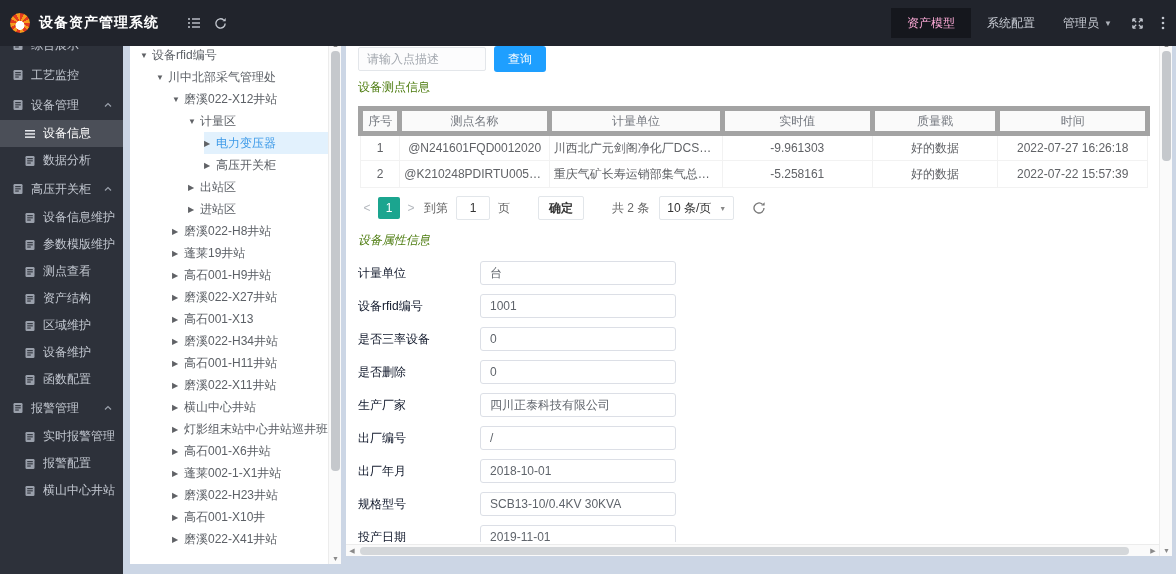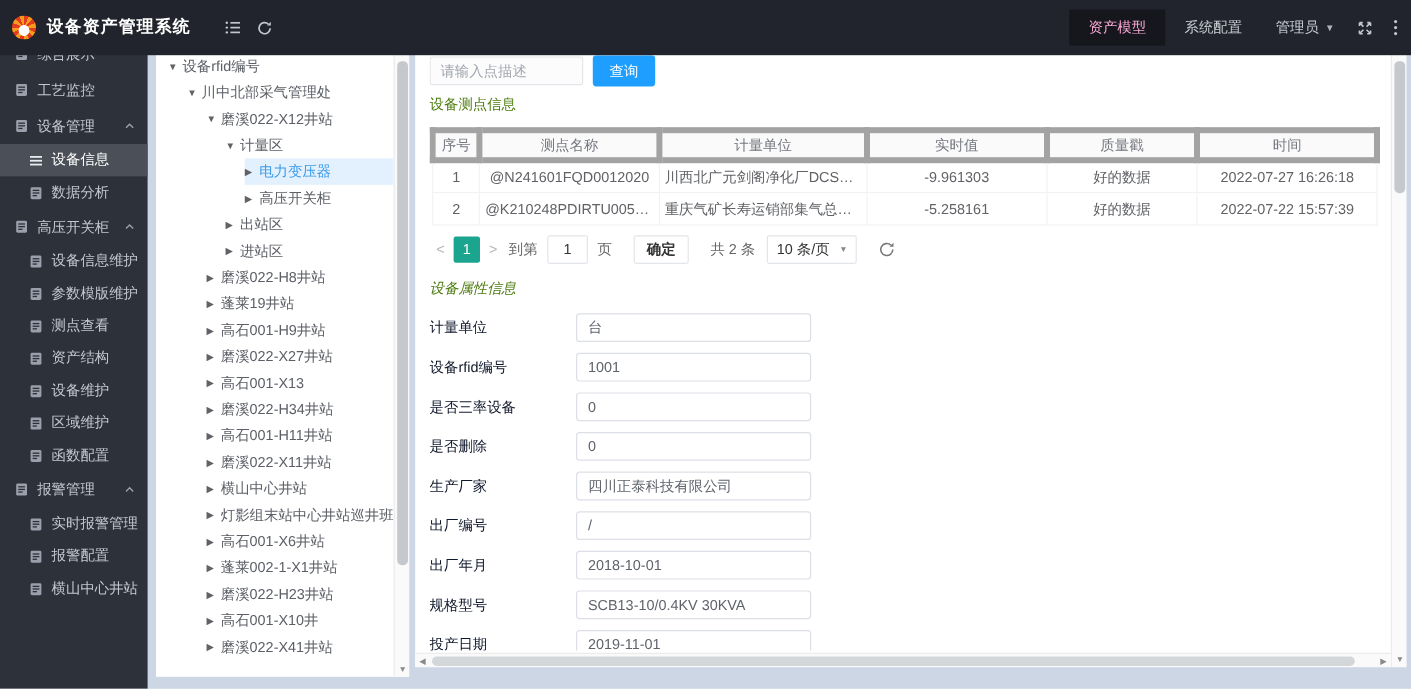--- a/index.html
+++ b/index.html
@@ -95,21 +95,21 @@
     min-width:22px; height:22px; display:inline-flex; align-items:center; justify-content:center;
     background:#1ba58f; color:#fff; border-radius:2px; margin:0 2px; cursor:pointer;
   }
   .pg-text { margin:0 4px; }
   .pg-goto {
     width:34px; height:24px; border:1px solid #e2e6ea; border-radius:2px; text-align:center;
     font-size:12px; color:#333; outline:none; margin:0 4px; font-family:inherit;
   }
   .pg-confirm {
     height:24px; padding:0 10px; border:1px solid #e2e6ea; background:#fff; border-radius:2px;
-    color:#333; font-weight:bold; font-size:12px; cursor:pointer; margin:0 14px; font-family:inherit;
+    color:#333; font-weight:bold; font-size:12px; cursor:pointer; margin:0 24px; font-family:inherit;
   }
   .pg-size {
     height:24px; border:1px solid #e2e6ea; border-radius:2px; display:inline-flex; align-items:center;
     padding:0 7px; gap:8px; margin-left:6px; cursor:pointer; color:#333;
   }
   .pg-size .caret { font-size:7px; color:#888; }
   .pg-refresh { margin-left:18px; display:inline-flex; color:#777; cursor:pointer; }
   
   .form-area { margin-top:2px; }
   .form-row { display:flex; align-items:center; margin-bottom:9px; }
@@ -289,32 +289,32 @@
       </div>
       <div class="sb-item sb-child">
         <span class="sb-icon">
           <svg width="12" height="12" viewBox="0 0 12 12">
             <rect x="1.5" y="1" width="9" height="10" rx="1.2" fill="currentColor"></rect>
             <rect x="3.2" y="3.1" width="5.6" height="1.1" fill="#2d313a"></rect>
             <rect x="3.2" y="5.3" width="5.6" height="1.1" fill="#2d313a"></rect>
             <rect x="3.2" y="7.5" width="3.6" height="1.1" fill="#2d313a"></rect>
           </svg>
         </span>
+        <span class="sb-label">区域维护</span>
+      </div>
+      <div class="sb-item sb-child">
+        <span class="sb-icon">
+          <svg width="12" height="12" viewBox="0 0 12 12">
+            <rect x="1.5" y="1" width="9" height="10" rx="1.2" fill="currentColor"></rect>
+            <rect x="3.2" y="3.1" width="5.6" height="1.1" fill="#2d313a"></rect>
+            <rect x="3.2" y="5.3" width="5.6" height="1.1" fill="#2d313a"></rect>
+            <rect x="3.2" y="7.5" width="3.6" height="1.1" fill="#2d313a"></rect>
+          </svg>
+        </span>
         <span class="sb-label">设备维护</span>
-      </div>
-      <div class="sb-item sb-child">
-        <span class="sb-icon">
-          <svg width="12" height="12" viewBox="0 0 12 12">
-            <rect x="1.5" y="1" width="9" height="10" rx="1.2" fill="currentColor"></rect>
-            <rect x="3.2" y="3.1" width="5.6" height="1.1" fill="#2d313a"></rect>
-            <rect x="3.2" y="5.3" width="5.6" height="1.1" fill="#2d313a"></rect>
-            <rect x="3.2" y="7.5" width="3.6" height="1.1" fill="#2d313a"></rect>
-          </svg>
-        </span>
-        <span class="sb-label">区域维护</span>
       </div>
       <div class="sb-item sb-child">
         <span class="sb-icon">
           <svg width="12" height="12" viewBox="0 0 12 12">
             <rect x="1.5" y="1" width="9" height="10" rx="1.2" fill="currentColor"></rect>
             <rect x="3.2" y="3.1" width="5.6" height="1.1" fill="#2d313a"></rect>
             <rect x="3.2" y="5.3" width="5.6" height="1.1" fill="#2d313a"></rect>
             <rect x="3.2" y="7.5" width="3.6" height="1.1" fill="#2d313a"></rect>
           </svg>
         </span>

